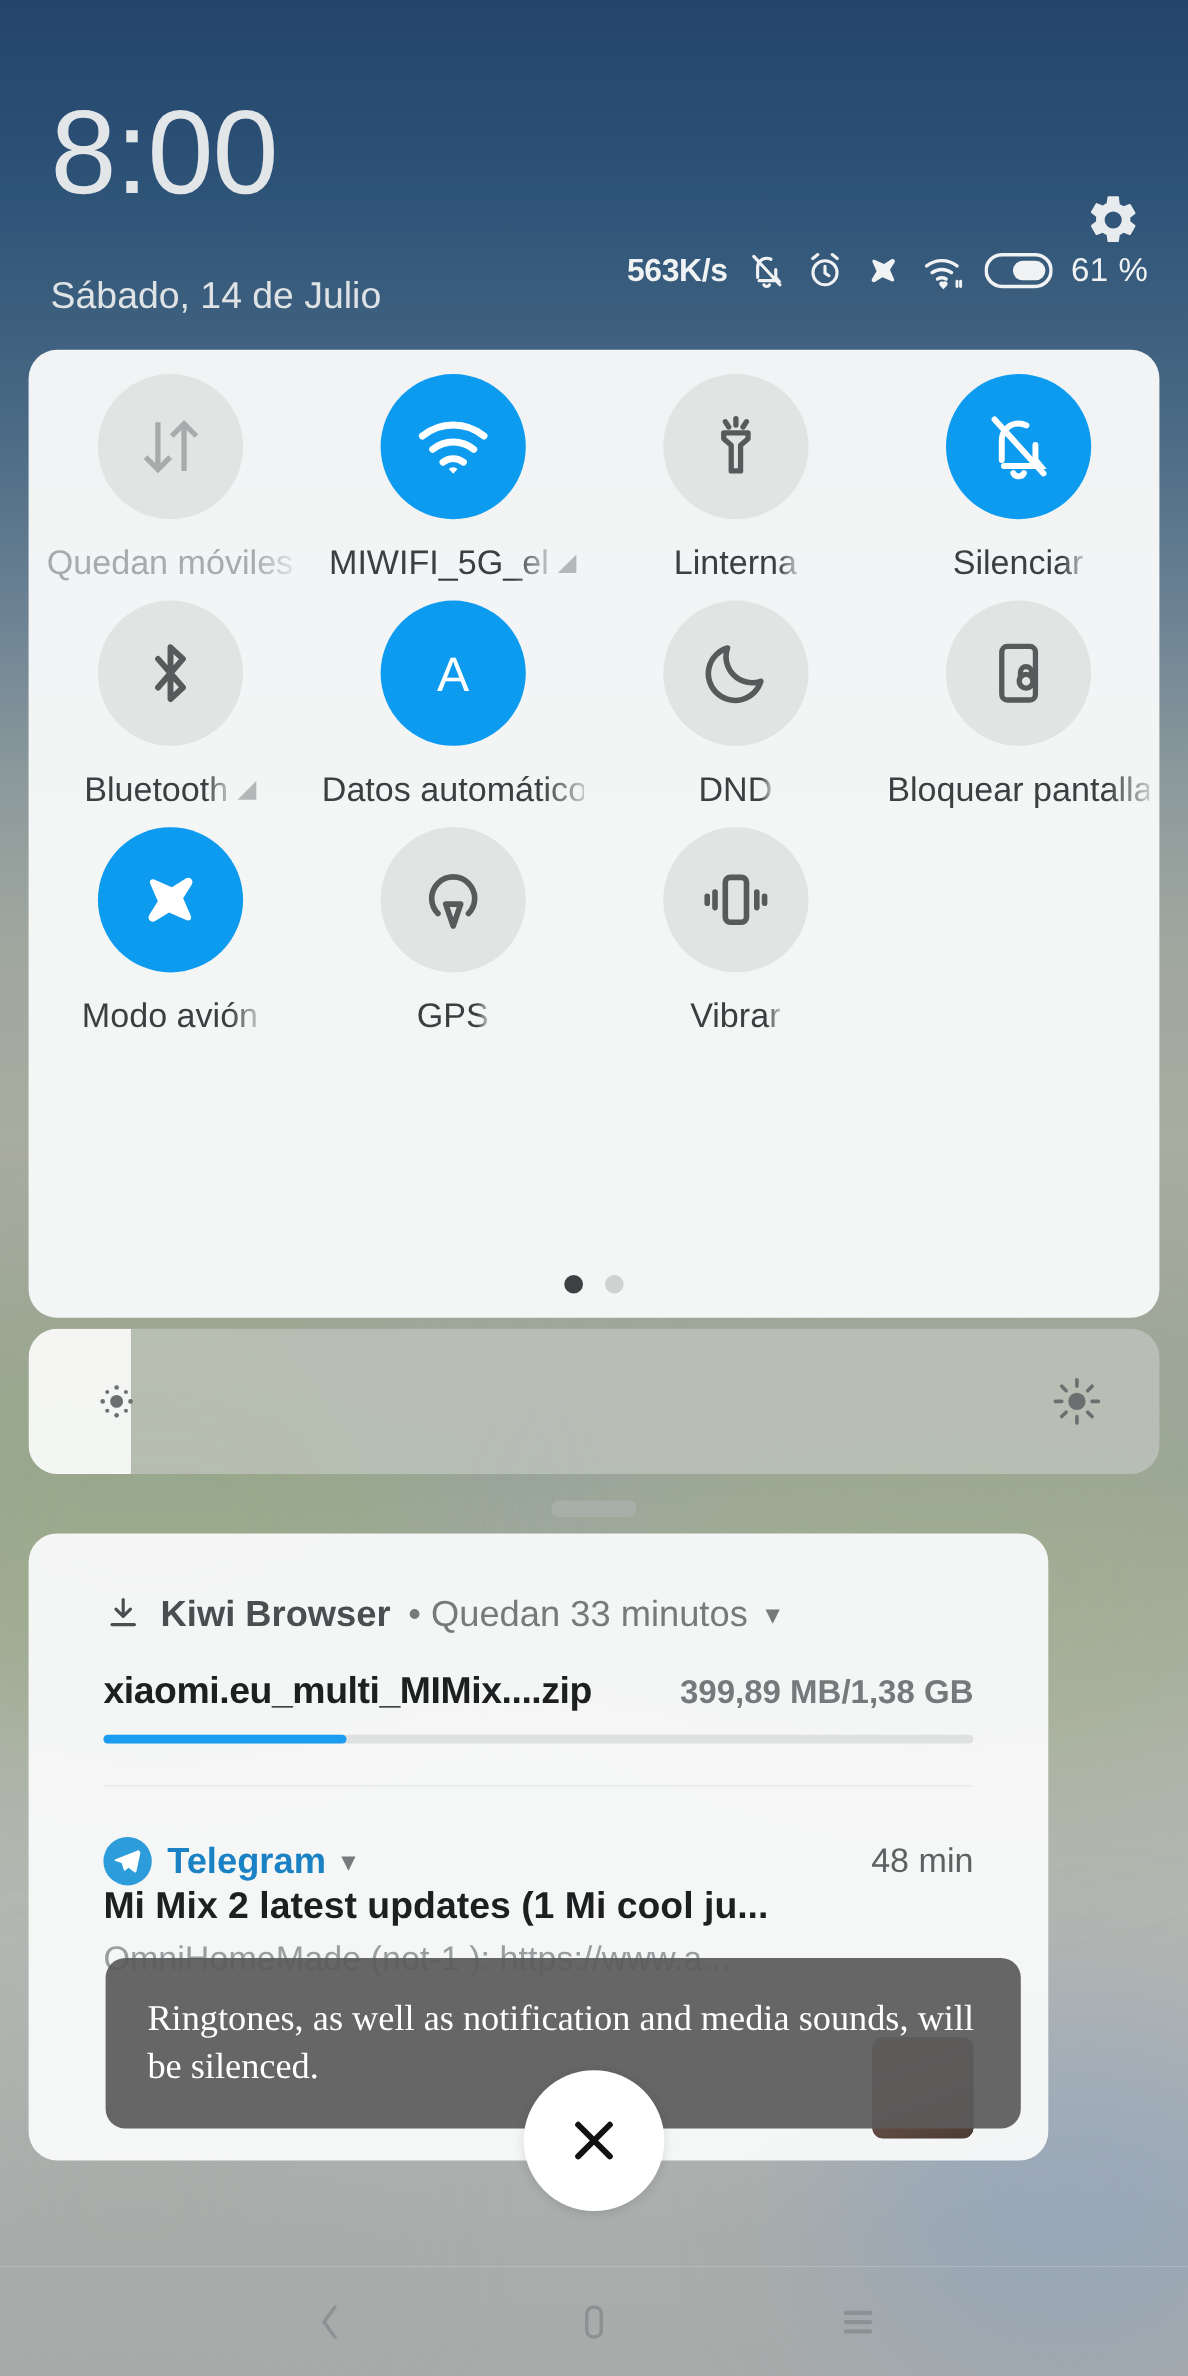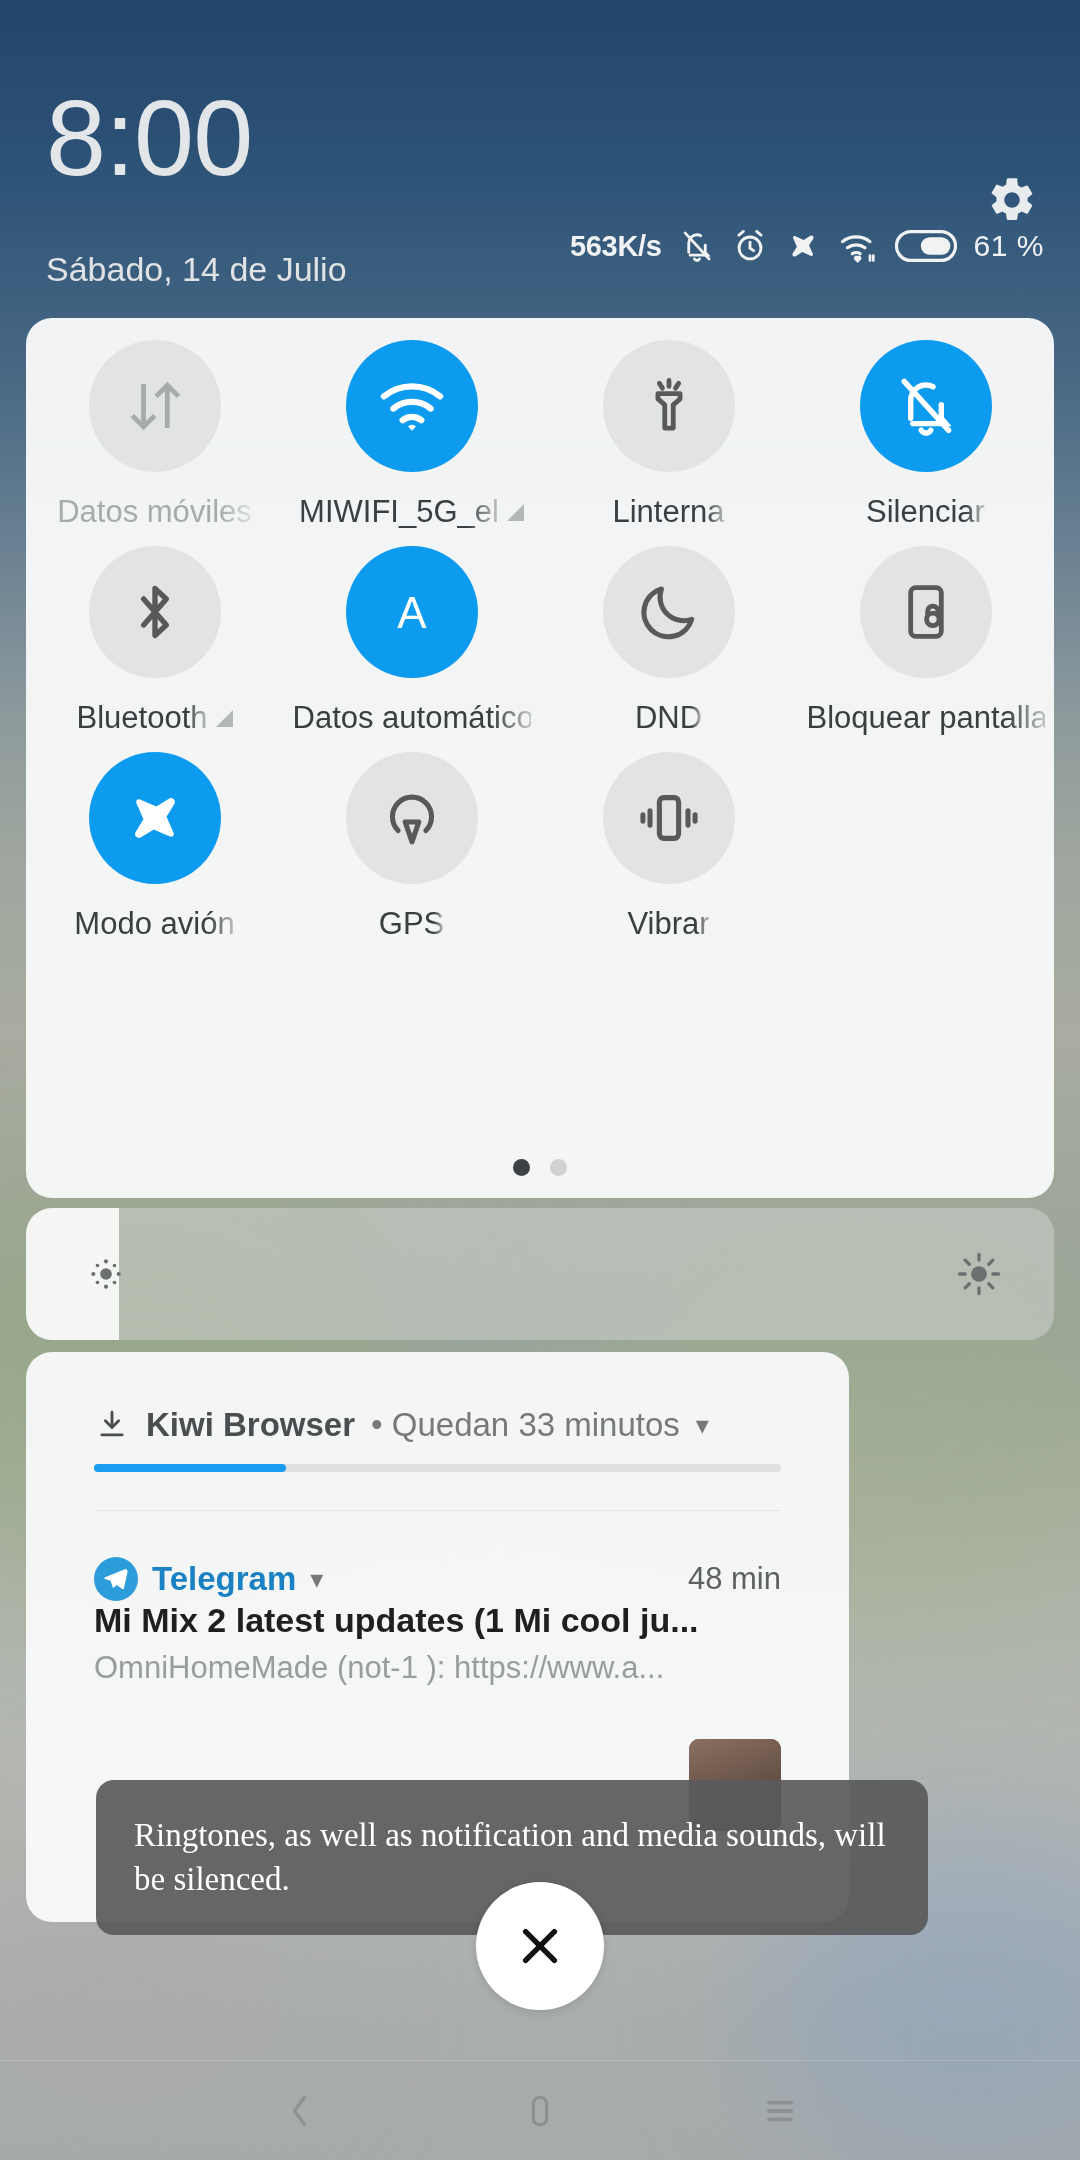--- a/index.html
+++ b/index.html
@@ -107,22 +107,22 @@
                  background:rgba(248,249,248,.95); }
   .bright-ic-l { position:absolute; left:60px; top:50%; transform:translateY(-50%); }
   .bright-ic-r { position:absolute; right:52px; top:50%; transform:translateY(-50%); }
 
   .handle { position:absolute; left:50%; transform:translateX(-50%);
             top:1364px; width:78px; height:15px; border-radius:8px;
             background:rgba(170,175,170,.85); }
 
   
   .notif-panel {
-    position:absolute; left:26px; top:1352px;
-    width:823px; height:570px;
+    position:absolute; left:26px; top:1394px;
+    width:927px; height:570px;
     background:rgba(247,248,248,.97);
     border-radius:26px;
   }
   .notif { position:relative; padding:0 68px; }
   .notif-head { display:flex; align-items:center; gap:16px; padding-top:54px; }
   .app-name { font-size:33px; font-weight:bold; color:#4b4e50; }
   .app-sub { font-size:33px; color:#77797b; }
   .chev { color:#77797b; font-size:26px; line-height:1; }
   .dl-row { display:flex; align-items:baseline; justify-content:space-between;
             margin-top:32px; }
@@ -230,21 +230,21 @@
       <div class="tile">
         <div class="tile-circle">
           <svg width="68" height="68" viewBox="0 0 24 24">
             <g fill="#a8abac">
               <path d="M8.3 4.2h1.7v13.1l2.5-2.5 1.2 1.2-4.55 4.55L4.6 16l1.2-1.2 2.5 2.5z" transform="translate(-1.2,0)"></path>
               <path d="M14.3 19.8h1.7V6.7l2.5 2.5 1.2-1.2-4.55-4.55L10.6 8l1.2 1.2 2.5-2.5z" transform="translate(1.2,0)"></path>
             </g>
           </svg>
         </div>
         <div class="tile-label-row">
-          <span class="tile-label dim">Datos móviles</span>
+          <span class="tile-label dim">Quedan móviles</span>
         </div>
       </div>
       <div class="tile">
         <div class="tile-circle on">
           <svg width="68" height="68" viewBox="0 0 24 24" fill="none" stroke="#ffffff" stroke-width="2.2" stroke-linecap="round">
             <path d="M2.1 8.6a15.6 15.6 0 0 1 19.8 0"></path>
             <path d="M5.4 12.9a10.4 10.4 0 0 1 13.2 0"></path>
             <path d="M8.7 17a5.4 5.4 0 0 1 6.6 0"></path>
             <path d="M12 20.7l1.4-1.5a2 2 0 0 0-2.8 0z" fill="#ffffff" stroke="none"></path>
           </svg>
@@ -387,20 +387,24 @@
     <div class="notif-head">
       <svg width="36" height="36" viewBox="0 0 24 24" fill="none" stroke="#4b4e50" stroke-width="1.9" stroke-linecap="round" stroke-linejoin="round">
         <path d="M12 3.4v9.6"></path>
           <path d="M7.6 9.2 12 13.6l4.4-4.4"></path>
           <path d="M5.2 18.6h13.6"></path>
       </svg>
       <span class="app-name">Kiwi Browser</span>
       <span class="app-sub">• Quedan 33 minutos</span>
       <span class="chev">▾</span>
     </div>
+    <div class="dl-row">
+      <span class="dl-title">xiaomi.eu_multi_MIMix....zip</span>
+      <span class="dl-size">399,89 MB/1,38 GB</span>
+    </div>
     <div class="progress">
       <div class="progress-fill" id="dl-progress" style="width: 28%;"></div>
     </div>
     <div class="divider"></div>
   </div>
 
   <div class="notif">
     <div class="tg-head">
       <span class="tg-logo">
         <svg width="28" height="28" viewBox="0 0 24 24" fill="#ffffff">

